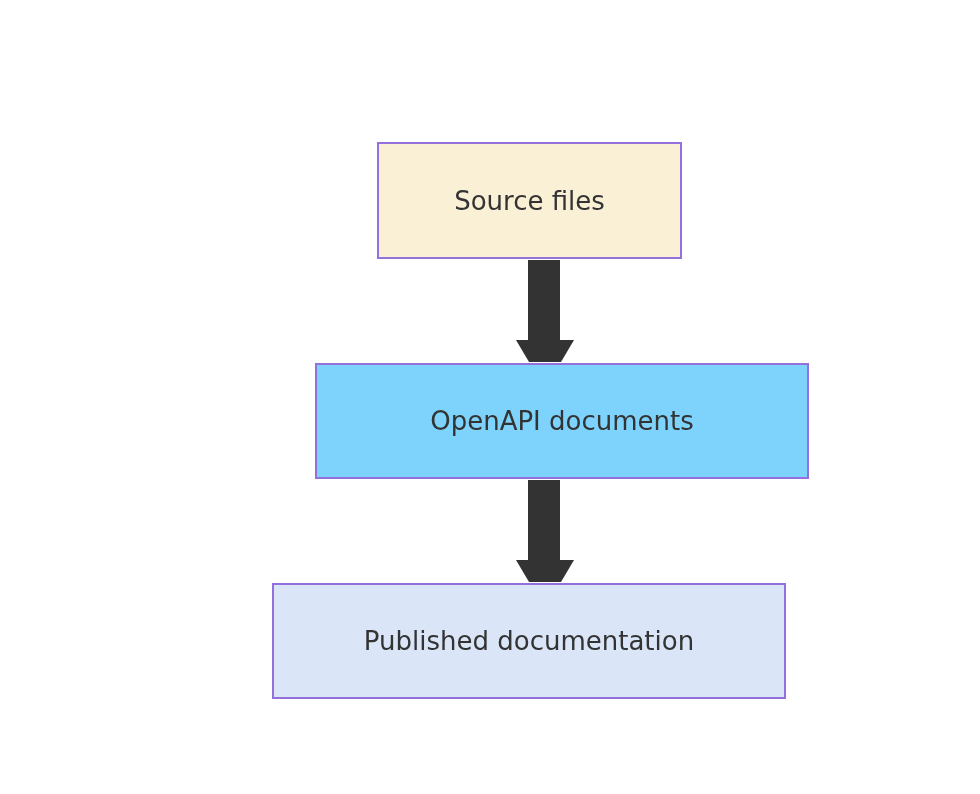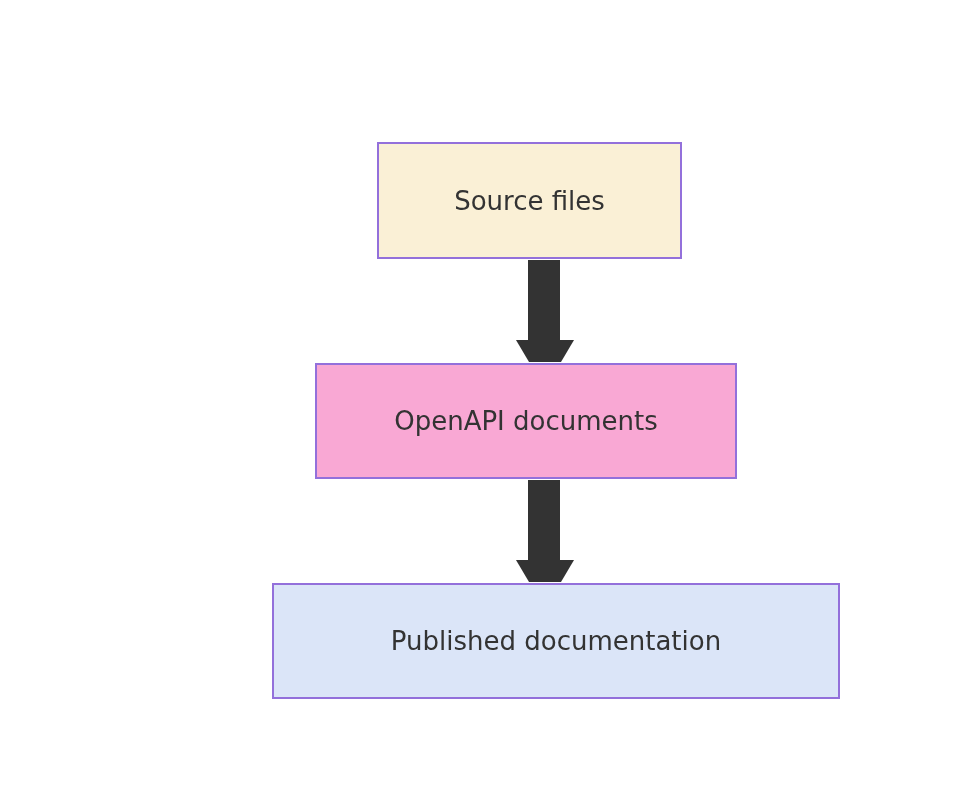--- a/index.html
+++ b/index.html
@@ -23,26 +23,26 @@
     text-align: center;
     white-space: nowrap;
   }
   .node-source {
     left: 345px; top: 110px;
     width: 305px; height: 117px;
     background: #faf0d6;
   }
   .node-openapi {
     left: 283px; top: 331px;
-    width: 422px; height: 116px;
-    background: #f9a8d4;
+    width: 494px; height: 116px;
+    background: #7dd3fc;
   }
   .node-published {
     left: 240px; top: 551px;
-    width: 568px; height: 116px;
+    width: 514px; height: 116px;
     background: #dbe5f8;
   }
   .edge-line {
     position: absolute;
     width: 2px;
     background: #333333;
   }
   .edge-line-1 { left: 496px; top: 228px; height: 82px; }
   .edge-line-2 { left: 496px; top: 448px; height: 82px; }
   .edge-head {

